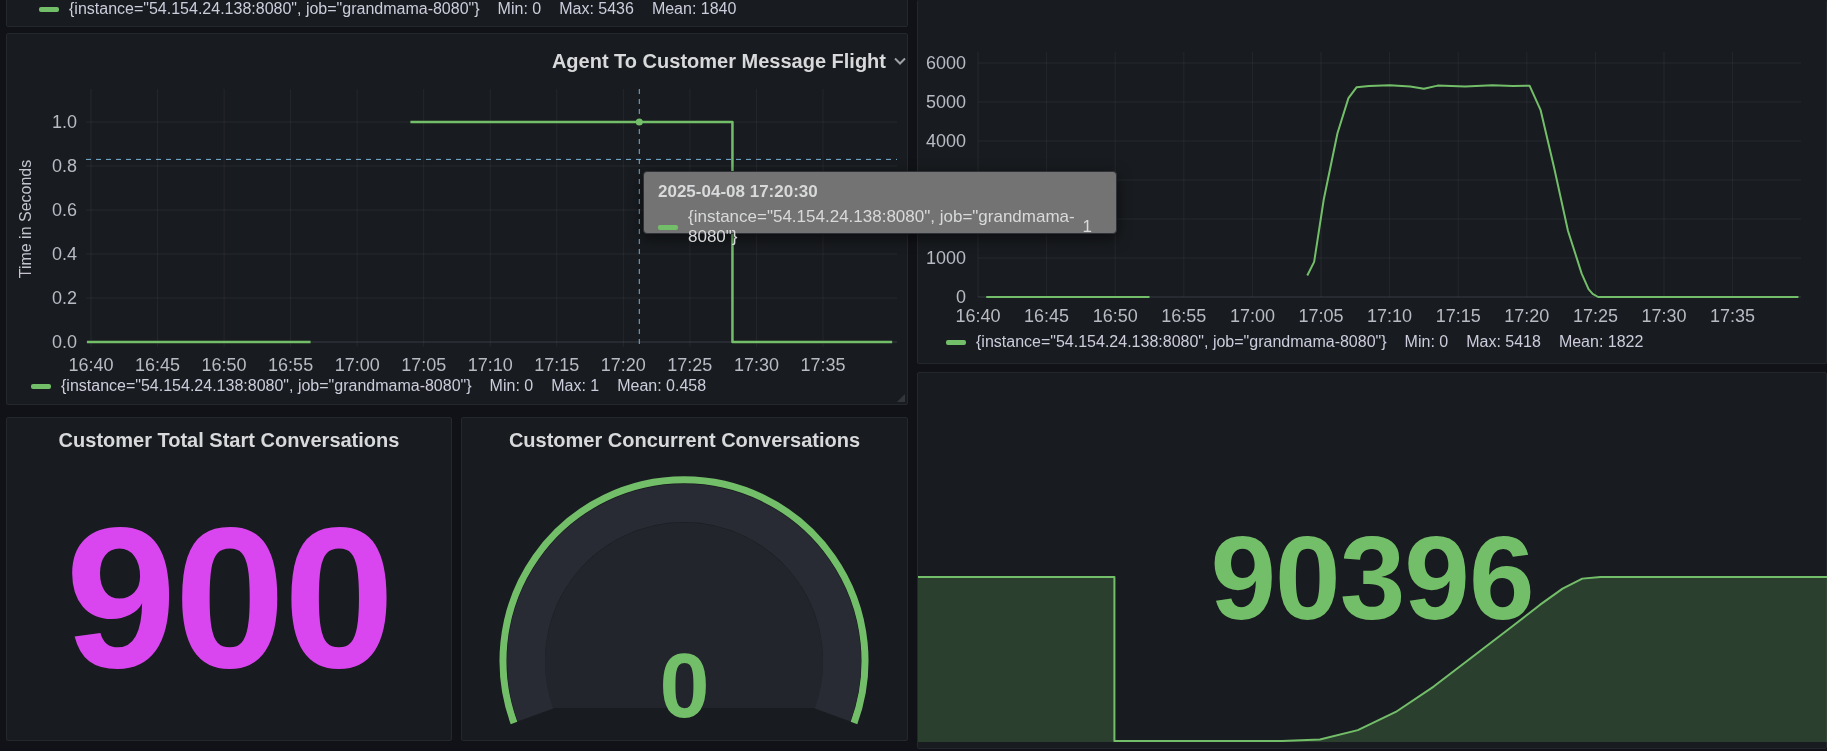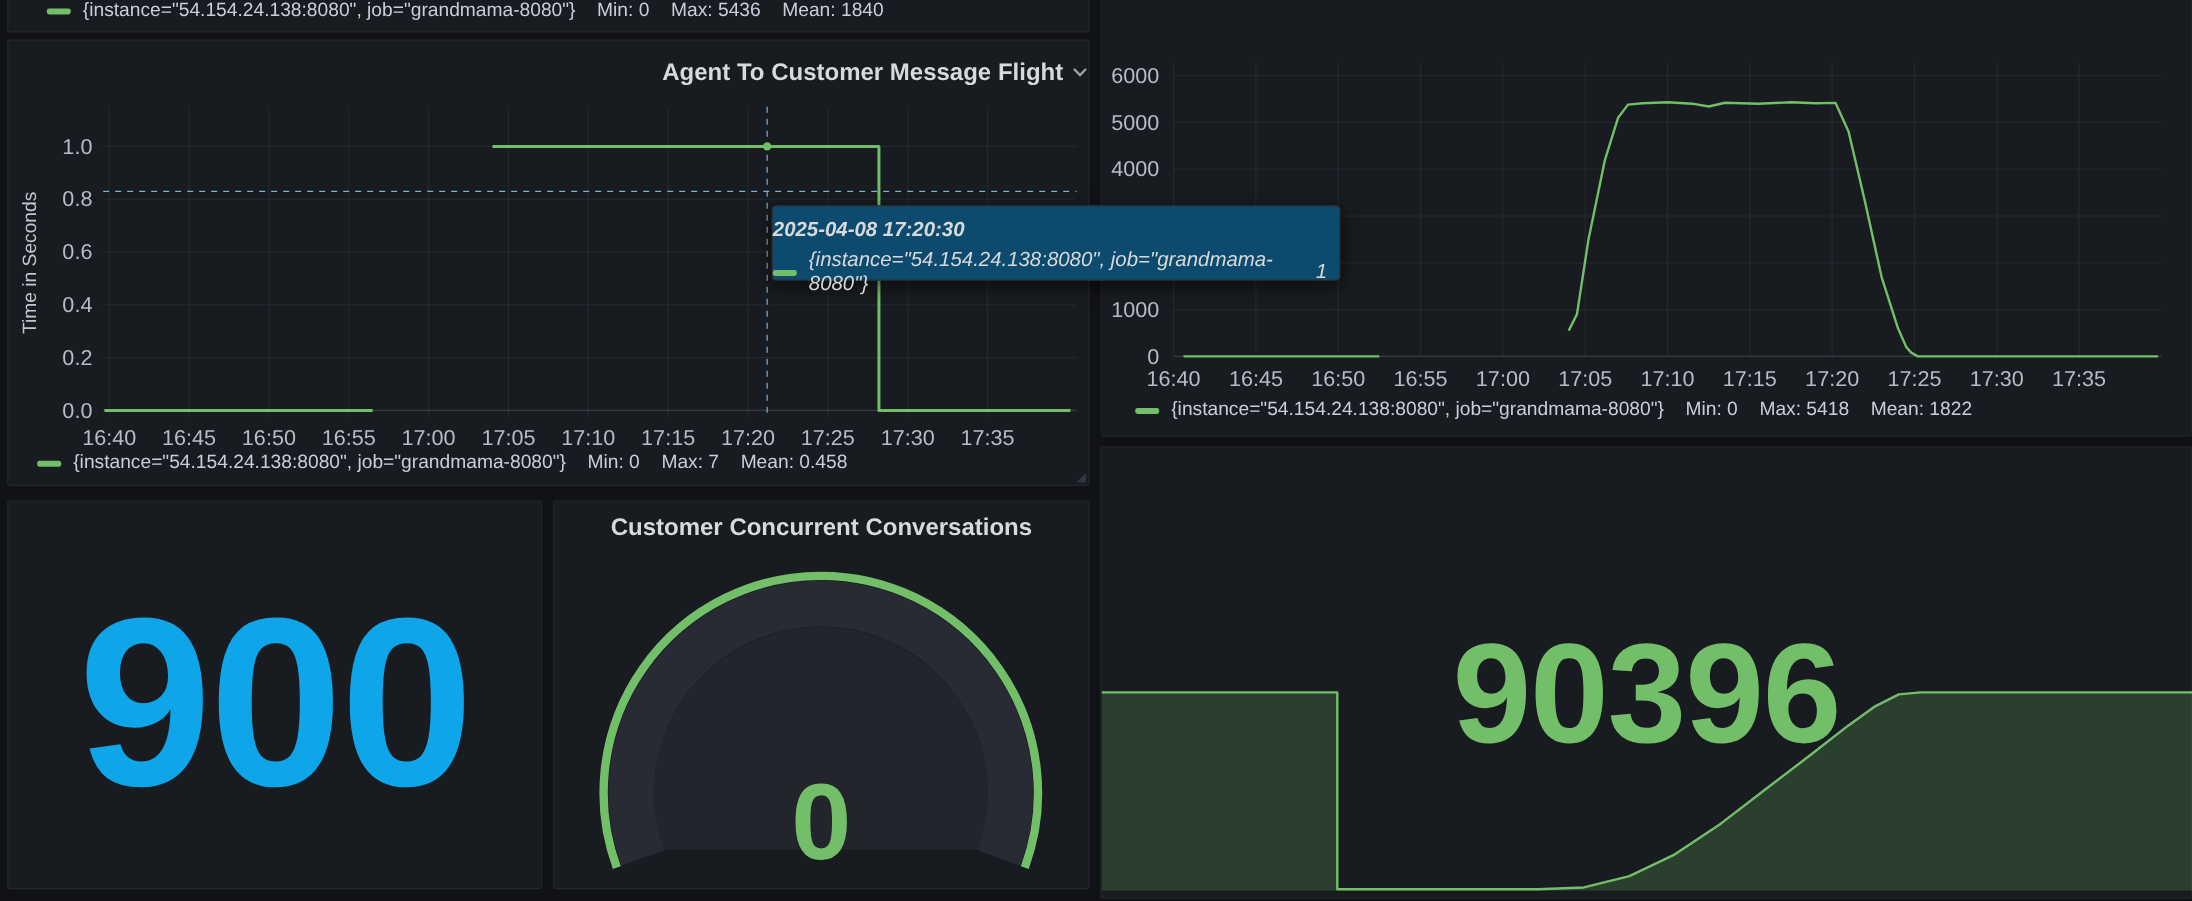--- a/index.html
+++ b/index.html
@@ -9,22 +9,22 @@
   .panel-title{position:absolute;left:0;right:0;text-align:center;font-size:20px;font-weight:600;color:#d8d9da;
                line-height:20px;white-space:nowrap;}
   .chev{display:inline-block;margin-left:7px;vertical-align:1px;}
   .legend-row{position:absolute;display:flex;align-items:center;font-size:16px;color:#ccccdc;white-space:nowrap;}
   .swatch{display:inline-block;width:20px;height:5px;border-radius:2px;background:#73bf69;margin-right:10px;flex:none;}
   .leg-stat{margin-left:18px;}
   svg{position:absolute;left:0;top:0;}
   .tick{fill:#b9bbc4;font-size:18px;font-family:"Liberation Sans","DejaVu Sans",sans-serif;}
   .ylab{position:absolute;font-size:16px;color:#c3c4cd;transform:rotate(-90deg);transform-origin:center;white-space:nowrap;}
   .big-stat{position:absolute;left:0;right:0;text-align:center;font-weight:600;letter-spacing:-2px;}
-  .tooltip{position:absolute;z-index:20;background:#0c4a6e;border:1px solid #2e3138;border-radius:4px;
-           box-shadow:0 4px 14px rgba(0,0,0,0.55);padding:10px 0;box-sizing:border-box;font-style:italic;}
+  .tooltip{position:absolute;z-index:20;background:#737373;border:1px solid #2e3138;border-radius:4px;
+           box-shadow:0 4px 14px rgba(0,0,0,0.55);padding:10px 14px;box-sizing:border-box;}
   .tt-time{font-size:17px;font-weight:700;color:#d8d9da;line-height:20px;}
   .tt-row{display:flex;align-items:center;margin-top:5px;font-size:17px;color:#d8d9da;line-height:20px;}
   .tt-val{margin-left:auto;padding-right:10px;}
   .resize-handle{position:absolute;right:2px;bottom:2px;width:0;height:0;
                  border-left:8px solid transparent;border-bottom:8px solid #33363d;}
 </style>
 </head>
 <body>
 
 <div class="screen">
@@ -86,21 +86,21 @@
         <line x1="632.2896000000001" x2="632.2896000000001" y1="55" y2="313" stroke="#7cb1d4" stroke-dasharray="5,5"></line>
         <line x1="79" x2="890" y1="125.4" y2="125.4" stroke="#7cb1d4" stroke-dasharray="5,5"></line>
         <polyline points="80.0076,308 303.582,308" fill="none" stroke="#73bf69" stroke-width="2.5" stroke-linejoin="round"></polyline>
         <polyline points="403.392,88 725.4456,88 725.4456,308 885.1416,308" fill="none" stroke="#73bf69" stroke-width="2.5" stroke-linejoin="round"></polyline>
         <circle cx="632.2896000000001" cy="88" r="3.5" fill="#73bf69"></circle>
       </svg>
     <div class="legend-row" style="left:24px;bottom:9px;">
       <span class="swatch"></span>
       <span>{instance="54.154.24.138:8080", job="grandmama-8080"}</span>
       <span class="leg-stat">Min: 0</span>
-      <span class="leg-stat">Max: 7</span>
+      <span class="leg-stat">Max: 1</span>
       <span class="leg-stat">Mean: 0.458</span>
     </div>
     <div class="resize-handle"></div>
   </div>
 
   <div class="panel" style="left:917px;top:0px;width:910px;height:364px;border-top:none;">
     <svg id="svg-throughput" width="910" height="364">
         <line x1="60" x2="60" y1="52" y2="297" stroke="rgba(204,204,220,0.07)"></line>
         <text x="60" y="322" text-anchor="middle" class="tick">16:40</text>
         <line x1="128.60000000000002" x2="128.60000000000002" y1="52" y2="297" stroke="rgba(204,204,220,0.07)"></line>
@@ -145,21 +145,24 @@
     <div class="legend-row" style="left:28px;bottom:12px;">
       <span class="swatch"></span>
       <span>{instance="54.154.24.138:8080", job="grandmama-8080"}</span>
       <span class="leg-stat">Min: 0</span>
       <span class="leg-stat">Max: 5418</span>
       <span class="leg-stat">Mean: 1822</span>
     </div>
   </div>
 
   <div class="panel" style="left:6px;top:417px;width:446px;height:324px;">
-    <div class="big-stat" style="top:68px;font-size:200px;line-height:200px;color:#0ea5e9;">900</div>
+    <div class="panel-title" style="top:12px;">
+      <span>Customer Total Start Conversations</span>
+    </div>
+    <div class="big-stat" style="top:80px;font-size:200px;line-height:200px;color:#d946ef;">900</div>
   </div>
 
   <div class="panel" style="left:461px;top:417px;width:447px;height:324px;">
     <div class="panel-title" style="top:12px;text-align:center;">
       <span>Customer Concurrent Conversations</span>
     </div>
     <svg width="447" height="324">
       <path d="M 91 290 A 139 139 0 1 1 353 290 Z" fill="#22252c"></path>
       <path d="M 52 305 A 181 181 0 1 1 392 305" stroke="#73bf69" stroke-width="7" fill="none" stroke-linecap="butt"></path>
       <path d="M 73.5 297 A 158 158 0 1 1 370.5 297" stroke="#282b33" stroke-width="38" fill="none" stroke-linecap="butt"></path>

